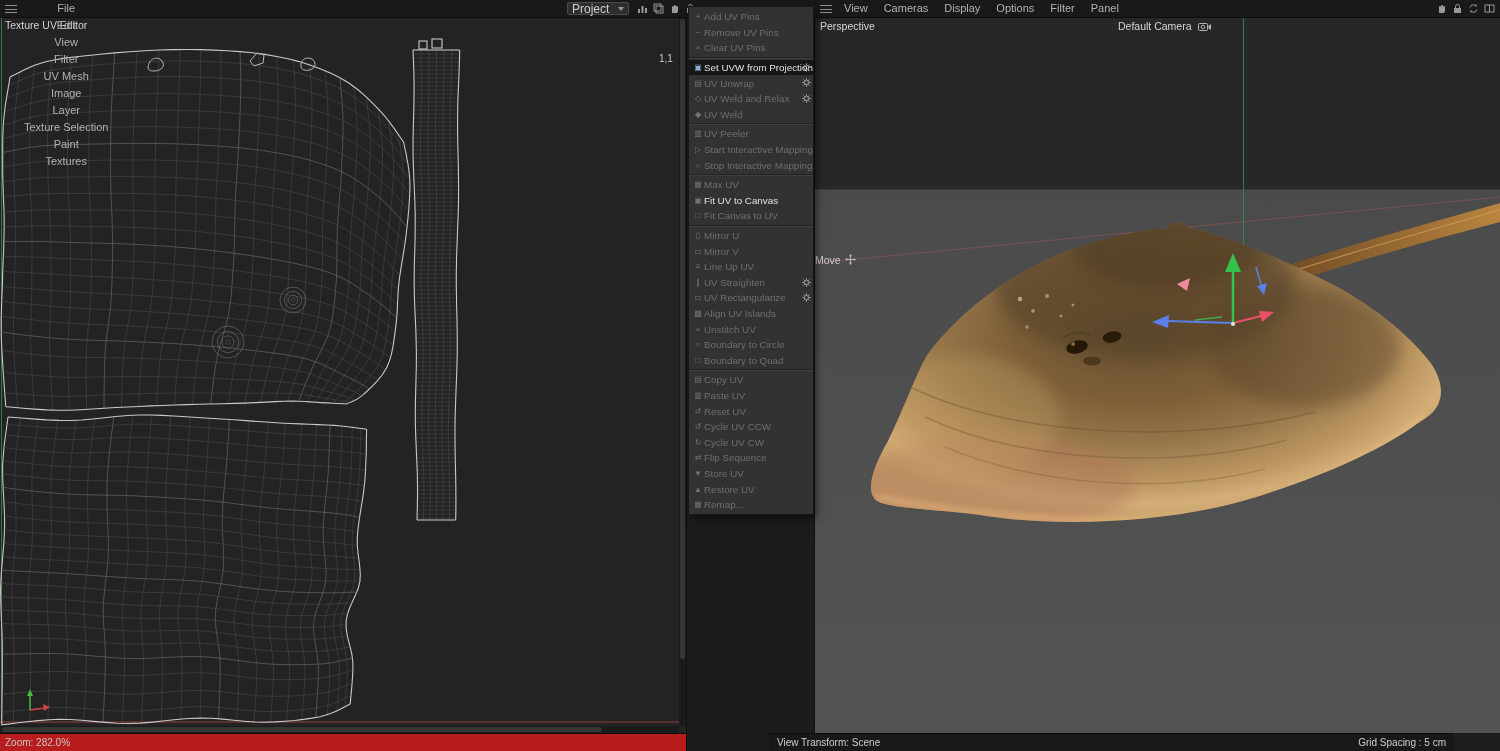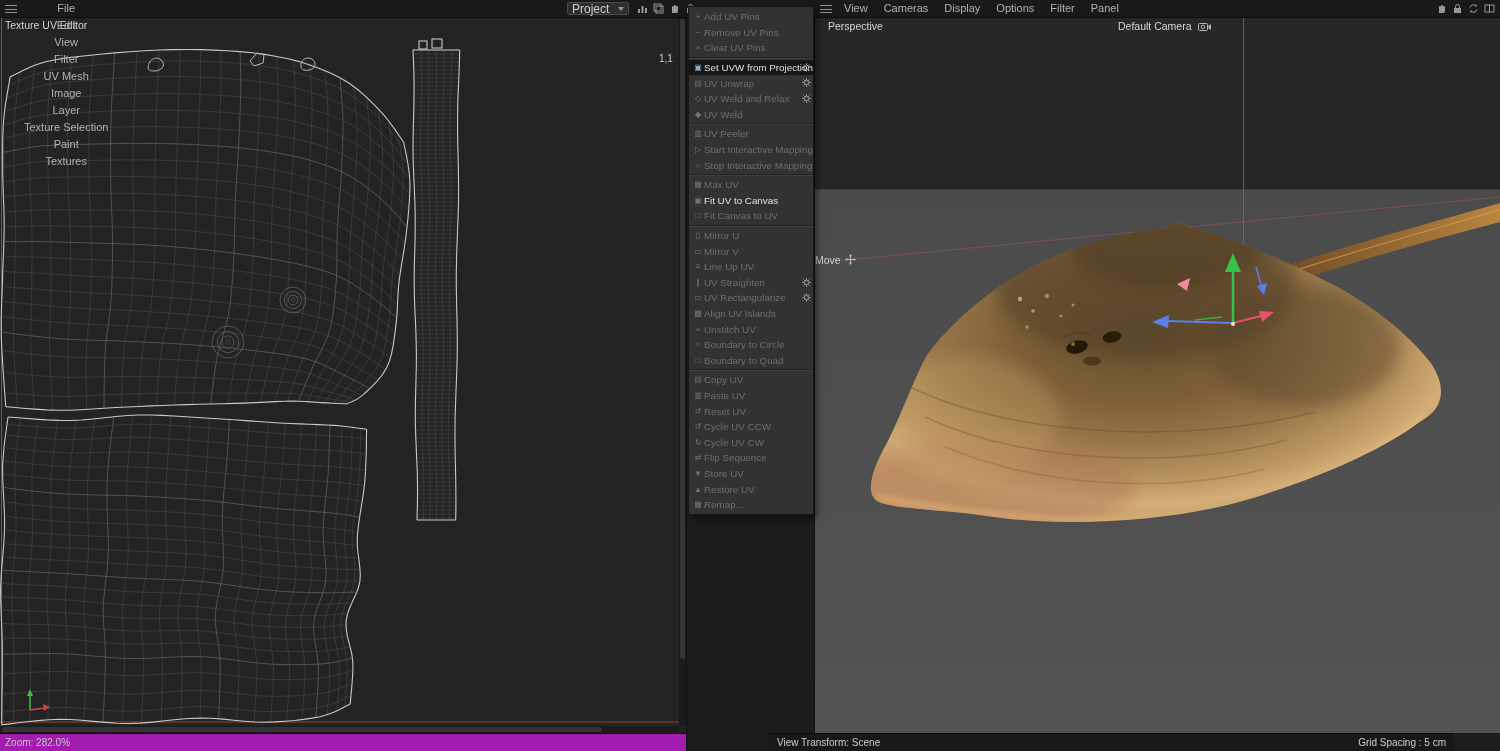--- a/index.html
+++ b/index.html
@@ -31,42 +31,42 @@
   .uvtitle{position:absolute;left:5px;top:2px;font-size:10.5px;color:#d2d2d2;z-index:6;}
   .uvcoord{position:absolute;left:659px;top:36px;font-size:10px;color:#c8c8c8;z-index:6;}
   #uvsvg{position:absolute;left:0;top:0;}
   .wire{fill:none;stroke:#4f4f4f;stroke-width:.55;opacity:.9;}
   .wireM{fill:none;stroke:#6b6b6b;stroke-width:.7;opacity:.95;}
   .wireB{fill:none;stroke:#c9c9c9;stroke-width:1.1;}
   .vscroll{position:absolute;right:0;top:0;width:7px;height:709px;background:#1b1b1b;z-index:5;}
   .vscroll .thumb{position:absolute;left:1px;right:1px;top:2px;height:640px;background:#353535;border-radius:3px;}
   .hscroll{position:absolute;left:0;bottom:0;height:7px;width:679px;background:#1b1b1b;z-index:5;}
   .hscroll .thumb{position:absolute;top:1px;bottom:1px;left:2px;width:600px;background:#353535;border-radius:3px;}
-  .uvstatus{position:absolute;left:0;top:733px;width:686px;height:18px;background:#a21caf;
+  .uvstatus{position:absolute;left:0;top:733px;width:686px;height:18px;background:#b91c1c;
     border-top:1px solid #0d0d0d;font-size:10px;color:#c6c6c6;line-height:18px;padding-left:5px;box-sizing:border-box;}
 
   
   .gapcol{position:absolute;left:686px;top:17px;width:129px;height:734px;background:#1c1c1c;
     border-left:1px solid #0f0f0f;border-right:1px solid #0f0f0f;box-sizing:border-box;}
   .ctxmenu{position:absolute;left:688px;top:6px;width:126px;background:#323232;border:1px solid #181818;
     box-shadow:2px 3px 8px rgba(0,0,0,.55);z-index:40;padding:2px 0;box-sizing:border-box;}
   .mi{position:relative;height:15.6px;display:flex;align-items:center;padding:0 2px 0 3px;
     font-size:9.8px;color:#6e6e6e;white-space:nowrap;overflow:hidden;cursor:default;}
   .mi .ico{width:12px;font-size:8px;color:#747474;text-align:center;flex:none;}
   .mi.en{color:#e2e2e2;}
   .mi.sel{background:#161616;}
   .mi.sel .ico{color:#8fb0d0;}
   .mi .gear{position:absolute;right:2px;top:3px;}
   .sep{height:4px;position:relative;}
   .sep:after{content:"";position:absolute;left:0;right:0;top:1px;height:1px;background:#242424;border-bottom:1px solid #3e3e3e;}
 
   
   .vp{position:absolute;left:815px;top:17px;width:685px;height:716px;overflow:hidden;
     background:linear-gradient(to bottom,#272727 0,#272727 172px,#4b4b4b 173px,#535353 100%);}
-  .persp{position:absolute;left:13px;top:3px;font-size:10.5px;color:#d6d6d6;z-index:6;}
+  .persp{position:absolute;left:5px;top:3px;font-size:10.5px;color:#d6d6d6;z-index:6;}
   .camlabel{position:absolute;left:303px;top:3px;font-size:10.5px;color:#d6d6d6;display:flex;gap:6px;align-items:flex-end;z-index:6;}
   .movelabel{position:absolute;left:0;top:237px;font-size:10.5px;color:#cfcfcf;display:flex;gap:4px;align-items:flex-start;z-index:6;}
   #vpsvg{position:absolute;left:0;top:0;}
   .vpstatus{position:absolute;left:769px;top:733px;width:685px;height:18px;background:#181818;
     border-top:1px solid #0d0d0d;display:flex;justify-content:space-between;padding:0 8px;box-sizing:border-box;
     font-size:10px;color:#cfcfcf;line-height:18px;z-index:5;}
 </style>
 </head>
 <body>
 

